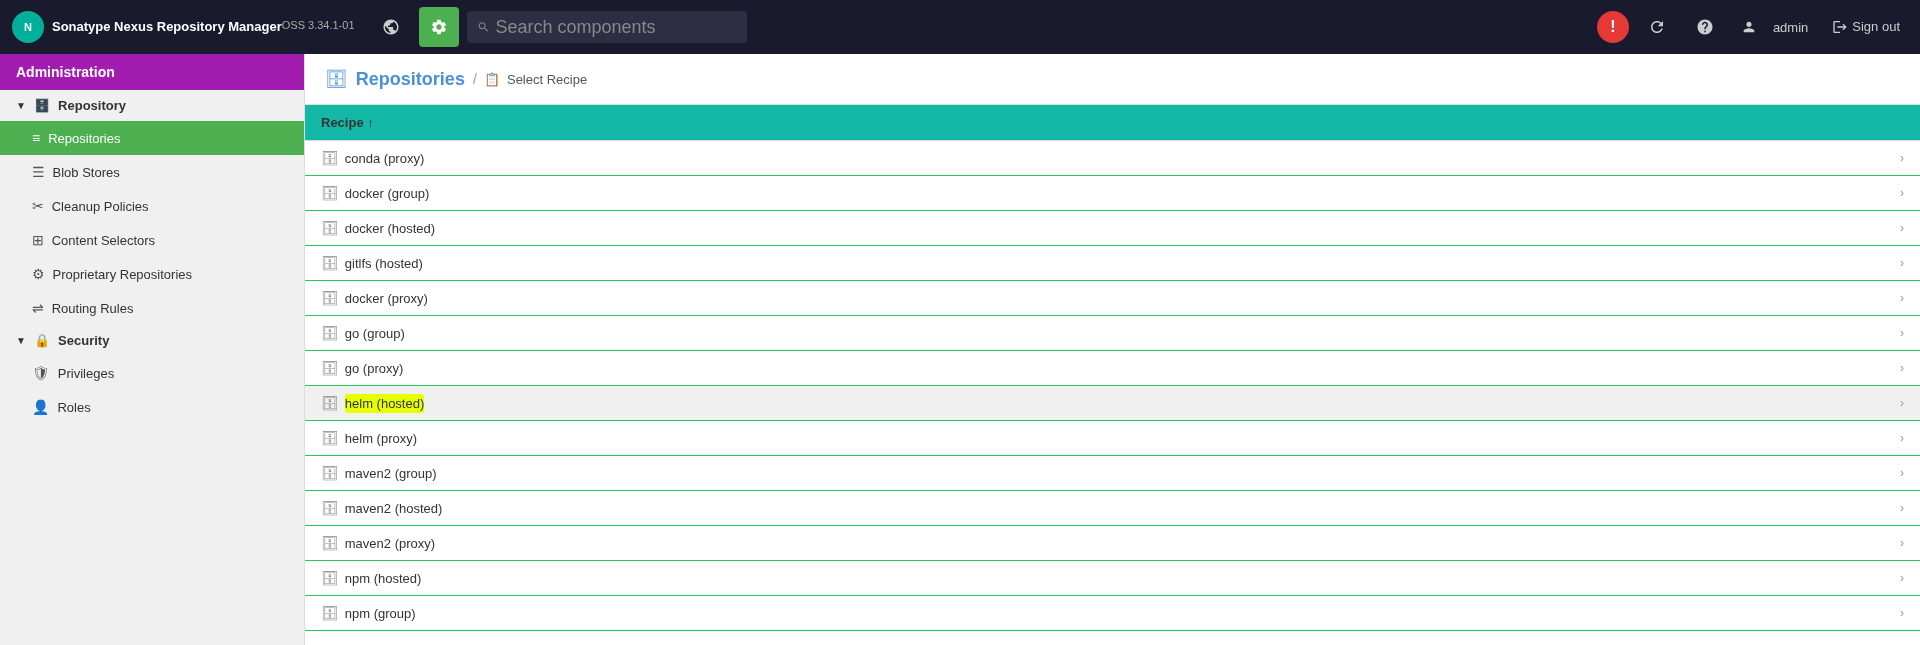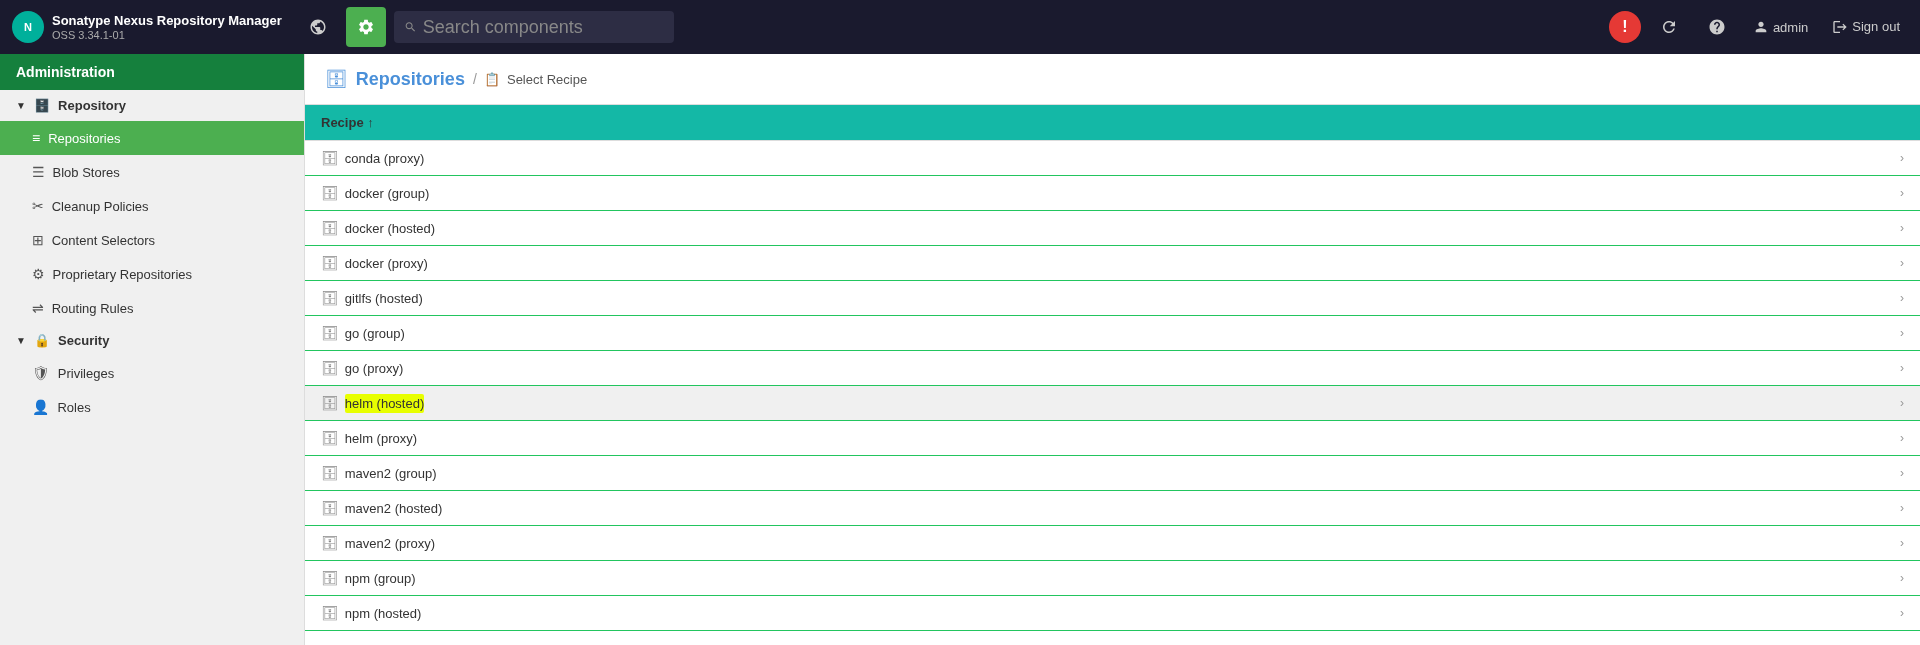--- a/index.html
+++ b/index.html
@@ -22,21 +22,21 @@
       margin-right: 8px;
     }
     .brand-logo {
       width: 32px;
       height: 32px;
       background: #00b09b;
       border-radius: 50%;
       display: flex; align-items: center; justify-content: center;
       font-weight: bold; color: #fff; font-size: 11px;
     }
-    .brand-text { display: flex; flex-direction: column; }
+    .brand-text { display: flex; flex-direction: row; }
     .brand-title { font-size: 13px; font-weight: bold; color: #fff; line-height: 1.2; }
     .brand-sub { font-size: 11px; color: #aaa; }
 
     .topnav-icon-btn {
       width: 40px; height: 40px;
       display: flex; align-items: center; justify-content: center;
       border-radius: 4px; cursor: pointer; color: #ccc; font-size: 18px;
       border: none; background: transparent;
       flex-shrink: 0;
     }
@@ -72,21 +72,21 @@
       color: #fff; font-size: 16px; font-weight: bold;
       cursor: pointer; flex-shrink: 0;
     }
 
     .topnav-right {
       display: flex; align-items: center; gap: 8px;
     }
     .topnav-right .topnav-icon-btn { color: #ccc; }
 
     .user-btn {
-      display: flex; align-items: center; gap: 4px;
+      display: flex; align-items: center; gap: 16px;
       cursor: pointer; color: #ccc; font-size: 13px;
       padding: 4px 8px; border-radius: 4px;
     }
 
     .signout-btn {
       display: flex; align-items: flex-start; gap: 4px;
       cursor: pointer; color: #ccc; font-size: 13px;
       padding: 4px 8px; border-radius: 4px;
     }
 
@@ -99,21 +99,21 @@
     
     .sidebar {
       width: 305px;
       background: #f0f0f0;
       flex-shrink: 0;
       overflow-y: auto;
       border-right: 1px solid #ddd;
     }
 
     .sidebar-admin-header {
-      background: #15803d;
+      background: #a21caf;
       color: #fff;
       padding: 10px 16px;
       font-size: 14px;
       font-weight: bold;
     }
 
     .sidebar-section-header {
       display: flex; align-items: center; gap: 8px;
       padding: 8px 16px;
       font-size: 13px;
@@ -339,25 +339,25 @@
             </tr>
             <tr>
               <td><span class="row-icon">🗄</span>docker (group)</td>
               <td class="arrow-cell">›</td>
             </tr>
             <tr>
               <td><span class="row-icon">🗄</span>docker (hosted)</td>
               <td class="arrow-cell">›</td>
             </tr>
             <tr>
+              <td><span class="row-icon">🗄</span>gitlfs (hosted)</td>
+              <td class="arrow-cell">›</td>
+            </tr>
+            <tr>
               <td><span class="row-icon">🗄</span>docker (proxy)</td>
-              <td class="arrow-cell">›</td>
-            </tr>
-            <tr>
-              <td><span class="row-icon">🗄</span>gitlfs (hosted)</td>
               <td class="arrow-cell">›</td>
             </tr>
             <tr>
               <td><span class="row-icon">🗄</span>go (group)</td>
               <td class="arrow-cell">›</td>
             </tr>
             <tr>
               <td><span class="row-icon">🗄</span>go (proxy)</td>
               <td class="arrow-cell">›</td>
             </tr>
@@ -375,24 +375,24 @@
             </tr>
             <tr>
               <td><span class="row-icon">🗄</span>maven2 (hosted)</td>
               <td class="arrow-cell">›</td>
             </tr>
             <tr>
               <td><span class="row-icon">🗄</span>maven2 (proxy)</td>
               <td class="arrow-cell">›</td>
             </tr>
             <tr>
+              <td><span class="row-icon">🗄</span>npm (hosted)</td>
+              <td class="arrow-cell">›</td>
+            </tr>
+            <tr>
               <td><span class="row-icon">🗄</span>npm (group)</td>
-              <td class="arrow-cell">›</td>
-            </tr>
-            <tr>
-              <td><span class="row-icon">🗄</span>npm (hosted)</td>
               <td class="arrow-cell">›</td>
             </tr>
           </tbody>
       </table>
     </div>
   </div>
 </div>
 
 </body></html>

